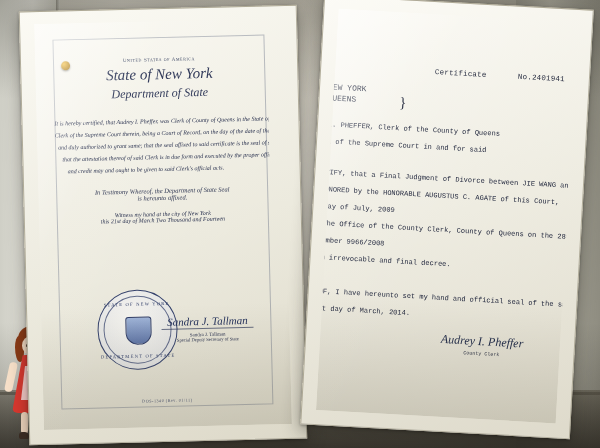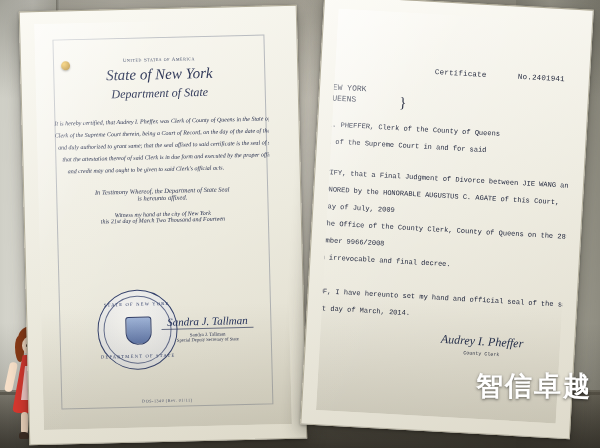--- a/index.html
+++ b/index.html
@@ -469,15 +469,14 @@
 
       <div class="r-sig">
         <div class="scrawl">Audrey I. Pheffer</div>
         <div class="under">County Clerk</div>
       </div>
 
       <div class="paper-sheen"></div>
     </div>
   </div>
 
-  <div class="watermark">智信卓越</div>
 
 </div>
 
 </body></html>

